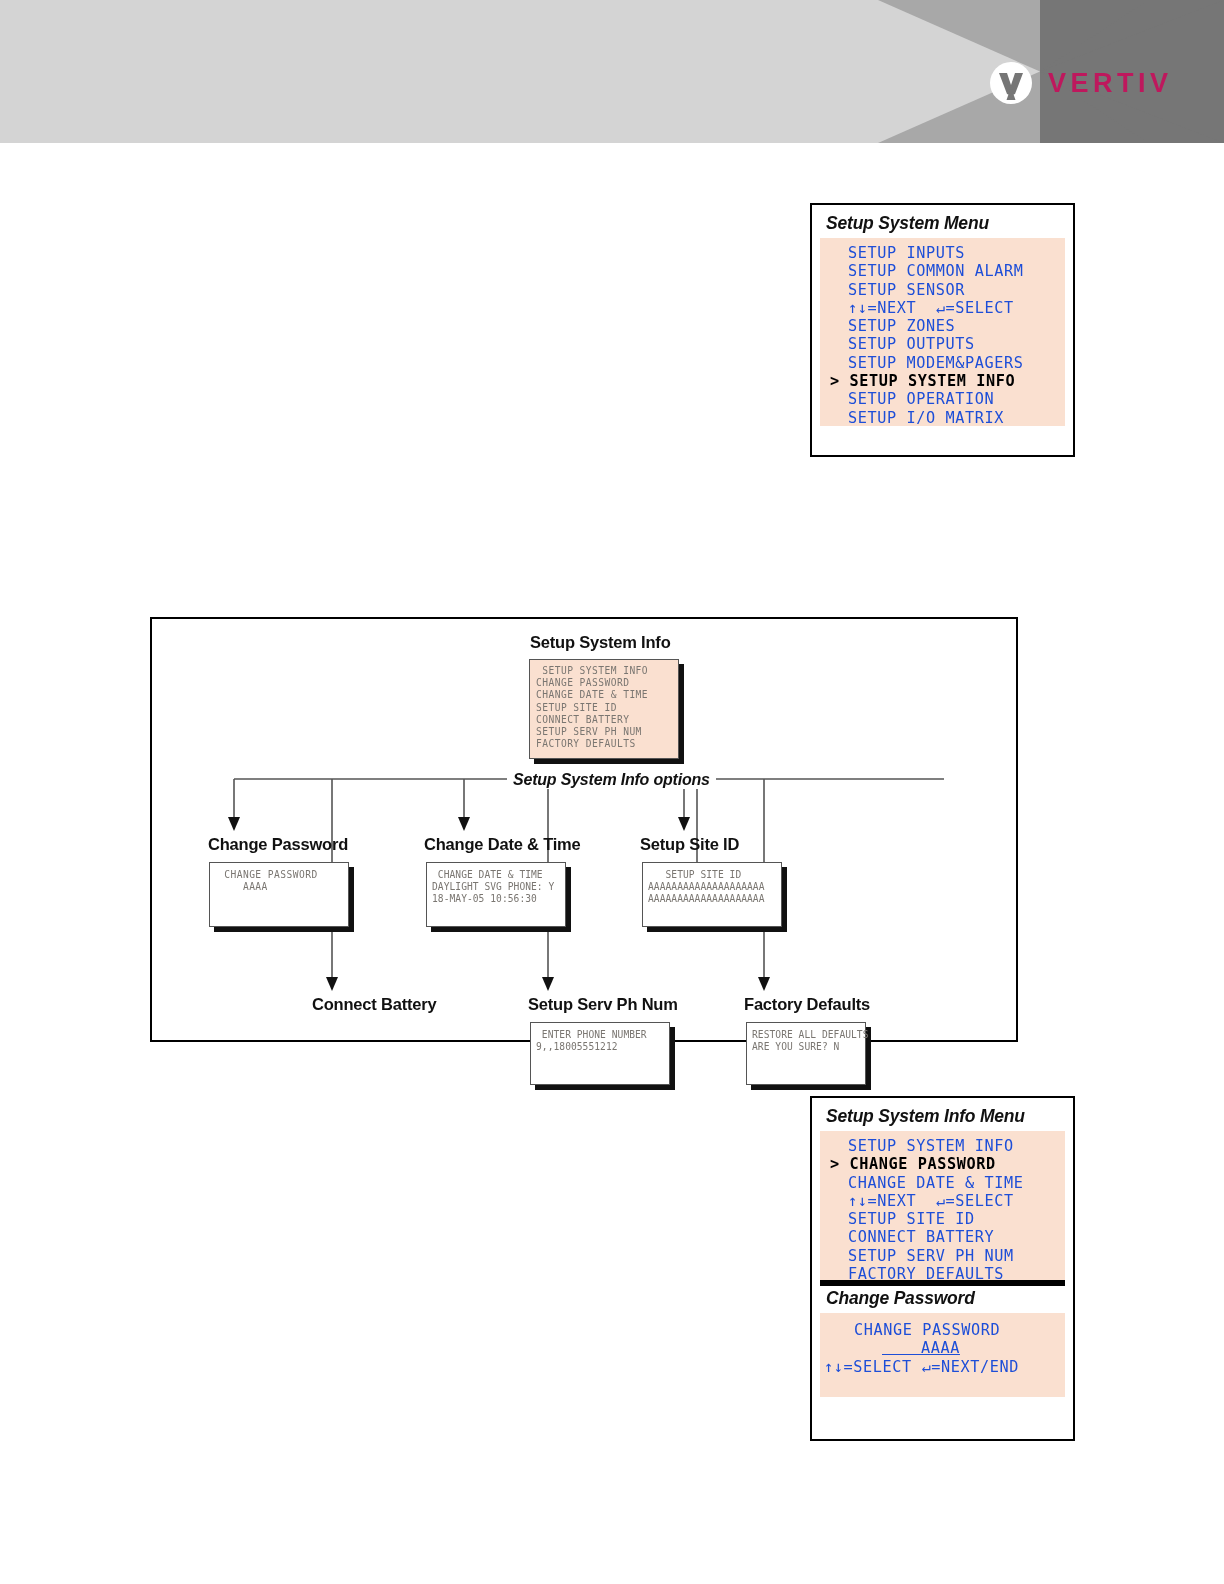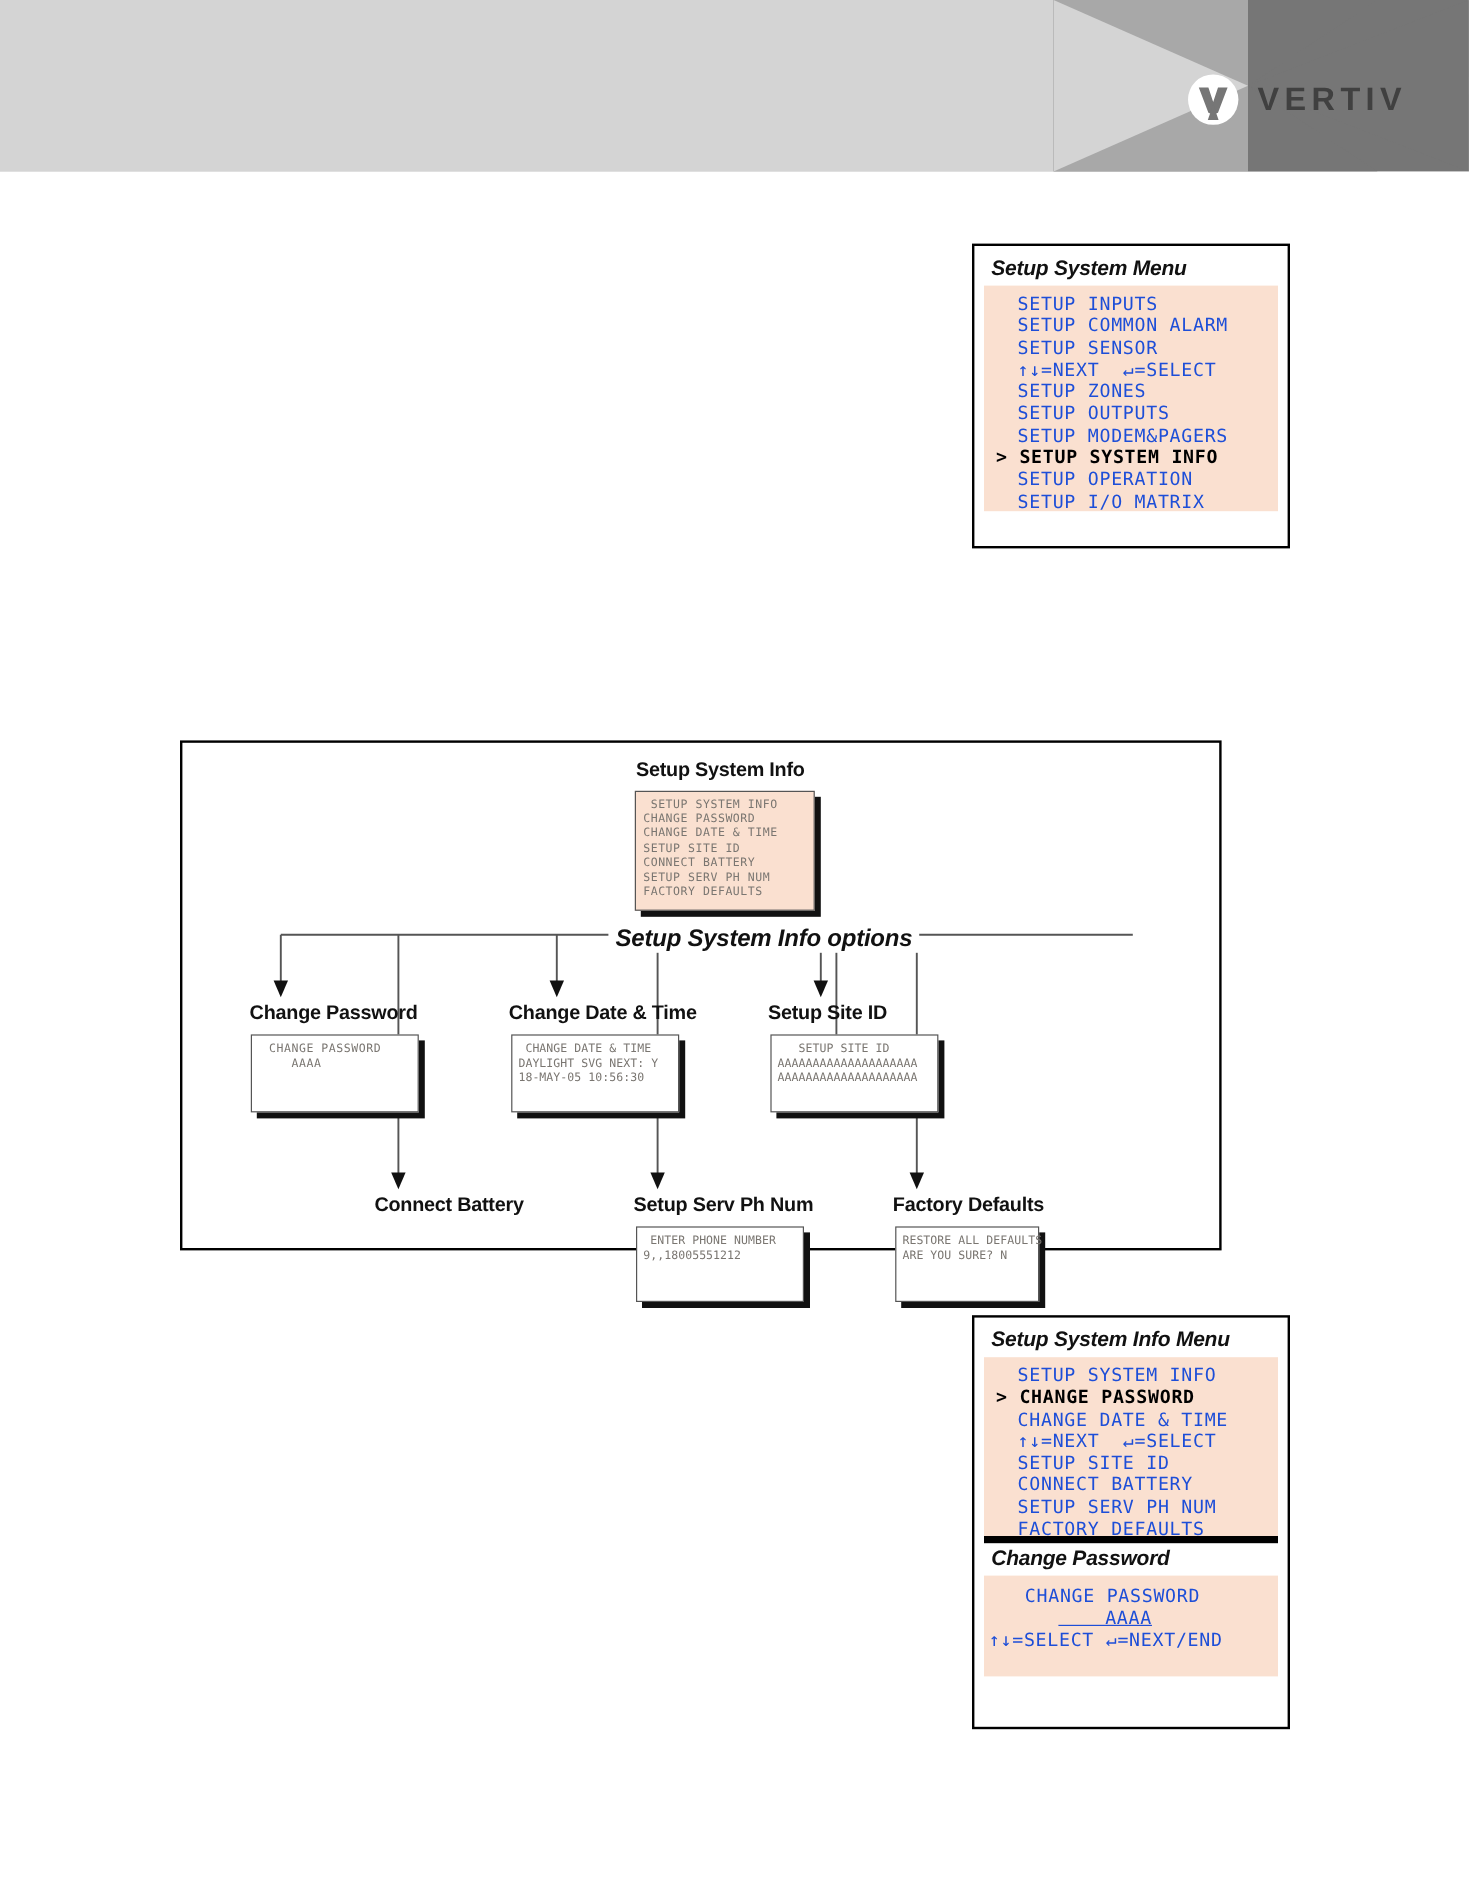--- a/index.html
+++ b/index.html
@@ -17,21 +17,21 @@
     position:absolute; left:0; top:0; width:1224px; height:143px;
     background:#d4d4d4; overflow:hidden;
   }
   .hdr-svg { position:absolute; left:0; top:0; }
   .logo-wrap {
     position:absolute; left:988px; top:60px;
     display:flex; align-items:center; gap:14px;
   }
   .logo-mark { width:46px; height:46px; position:relative; }
   .logo-text {
-    color:#404040; font-size:27px; font-weight:700;
+    color:#be185d; font-size:27px; font-weight:700;
     letter-spacing:4.5px; font-family:"Liberation Sans", sans-serif;
     line-height:1; position:relative;
   }
 
   
   .panel {
     position:absolute; border:2px solid #000; background:#ffffff;
   }
   .panel-title {
     font-size:17.5px; font-weight:700; color:#111;
@@ -68,21 +68,21 @@
 
   
   .diagram {
     position:absolute; left:150px; top:617px; width:868px; height:425px;
     border:2px solid #000; background:#fff;
   }
   .dg-caption {
     position:absolute; font-weight:700; color:#111; font-size:16.5px;
     white-space:nowrap; letter-spacing:-0.2px;
   }
-  .dg-caption.italic { font-style:italic; font-size:20px; }
+  .dg-caption.italic { font-style:italic; font-size:16px; }
 
   
   .screen {
     position:absolute;
     background:#ffffff;
     border:1.5px solid #555;
     box-shadow:5px 5px 0 0 #111;
   }
   .screen.peach { background:#fae0d0; }
   .screen-line {
@@ -180,21 +180,21 @@
   <div class="dg-caption" style="left:56px; top:216px;">Change Password</div>
   <div class="screen" style="left:57px; top:243px; width:140px; height:65px; padding:6px 0 0 8px;">
     <div class="screen-line"> CHANGE PASSWORD</div>
     <div class="screen-line"></div>
     <div class="screen-line">    AAAA</div>
   </div>
 
   <div class="dg-caption" style="left:272px; top:216px;">Change Date &amp; Time</div>
   <div class="screen" style="left:274px; top:243px; width:140px; height:65px; padding:6px 0 0 5px;">
     <div class="screen-line tight"> CHANGE DATE &amp; TIME</div>
-    <div class="screen-line tight">DAYLIGHT SVG NEXT: Y</div>
+    <div class="screen-line tight">DAYLIGHT SVG PHONE: Y</div>
     <div class="screen-line tight">18-MAY-05 10:56:30</div>
   </div>
 
   <div class="dg-caption" style="left:488px; top:216px;">Setup Site ID</div>
   <div class="screen" style="left:490px; top:243px; width:140px; height:65px; padding:6px 0 0 5px;">
     <div class="screen-line tight">   SETUP SITE ID</div>
     <div class="screen-line tight">AAAAAAAAAAAAAAAAAAAA</div>
     <div class="screen-line tight">AAAAAAAAAAAAAAAAAAAA</div>
   </div>
 

